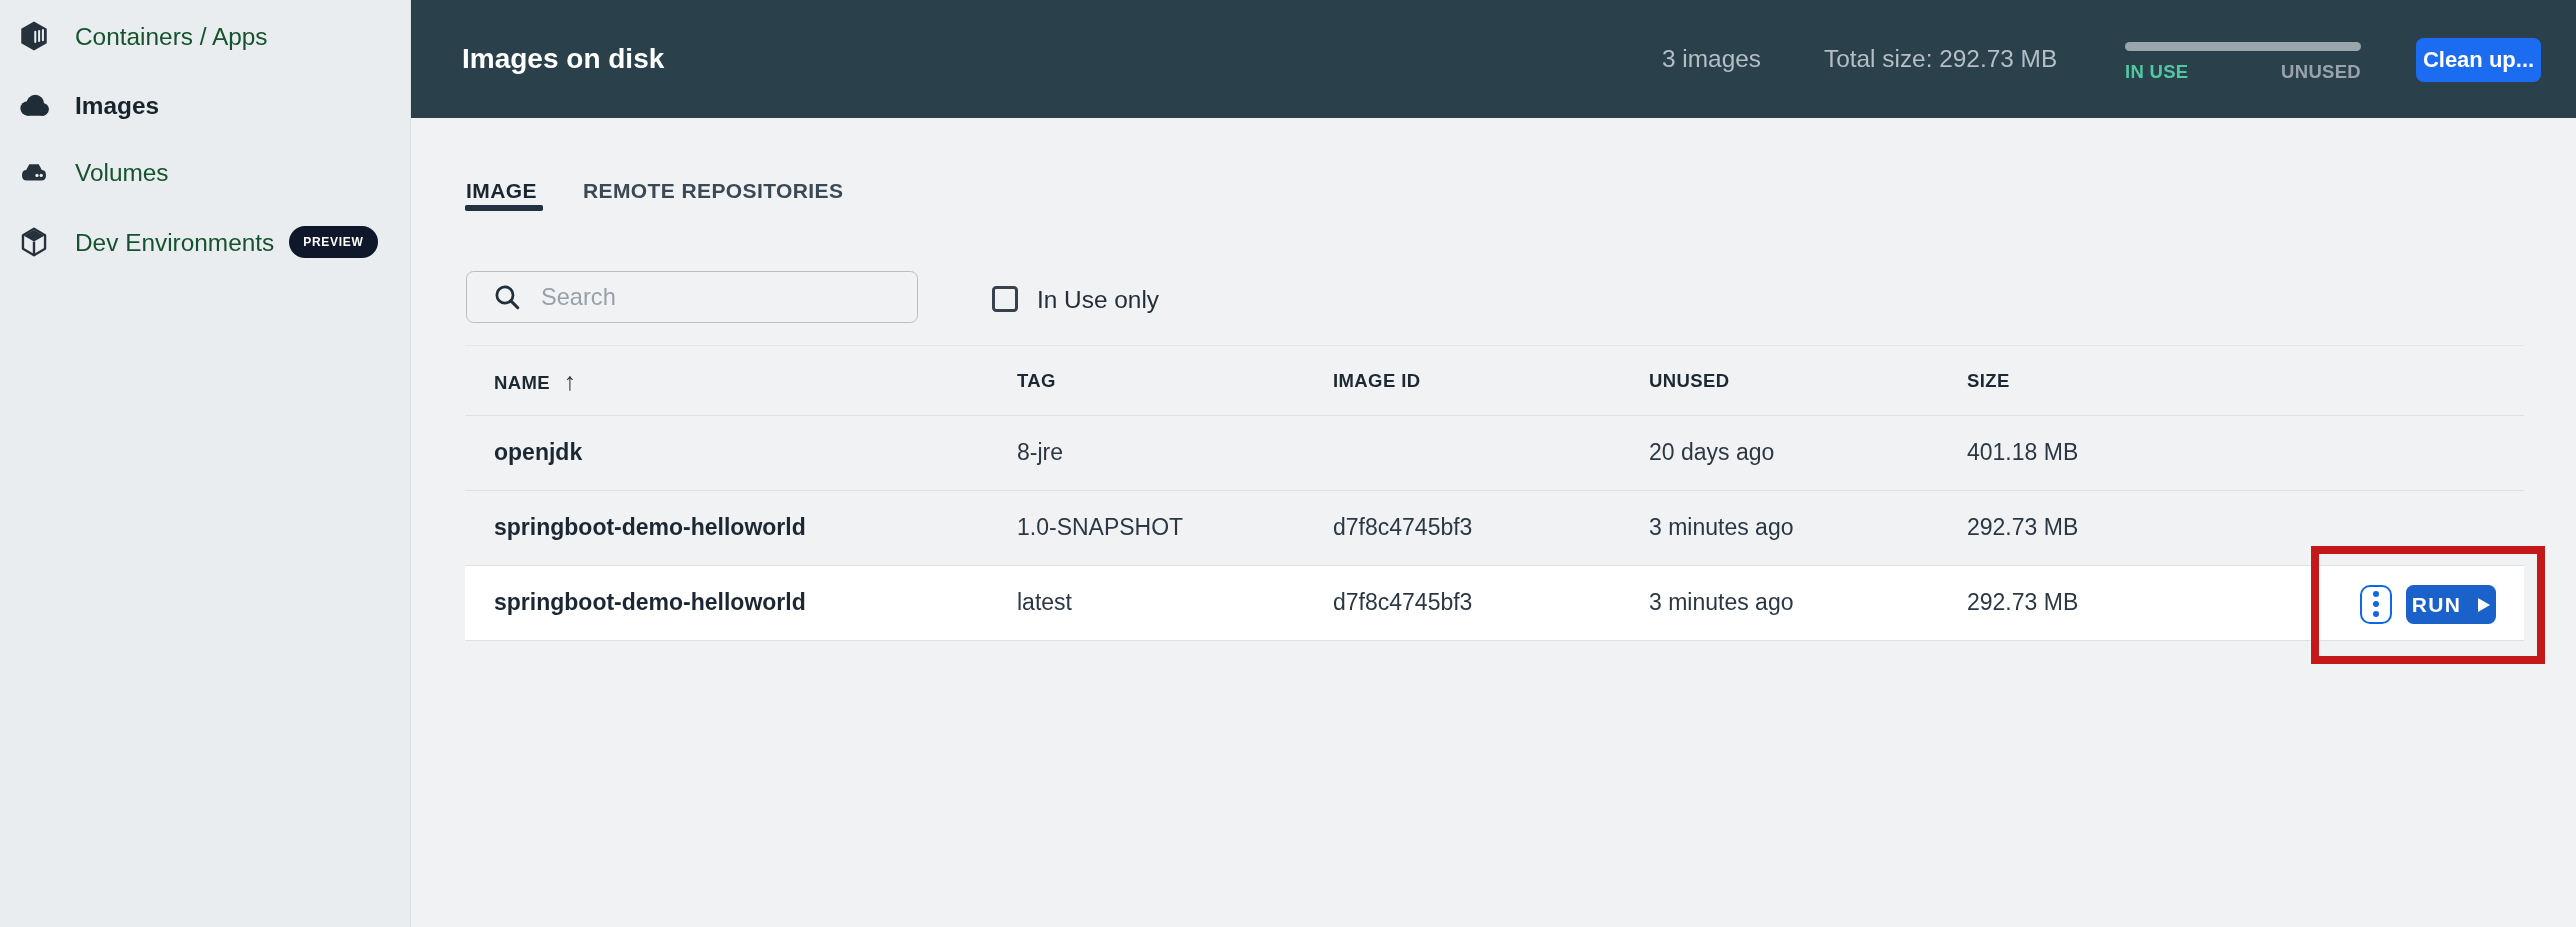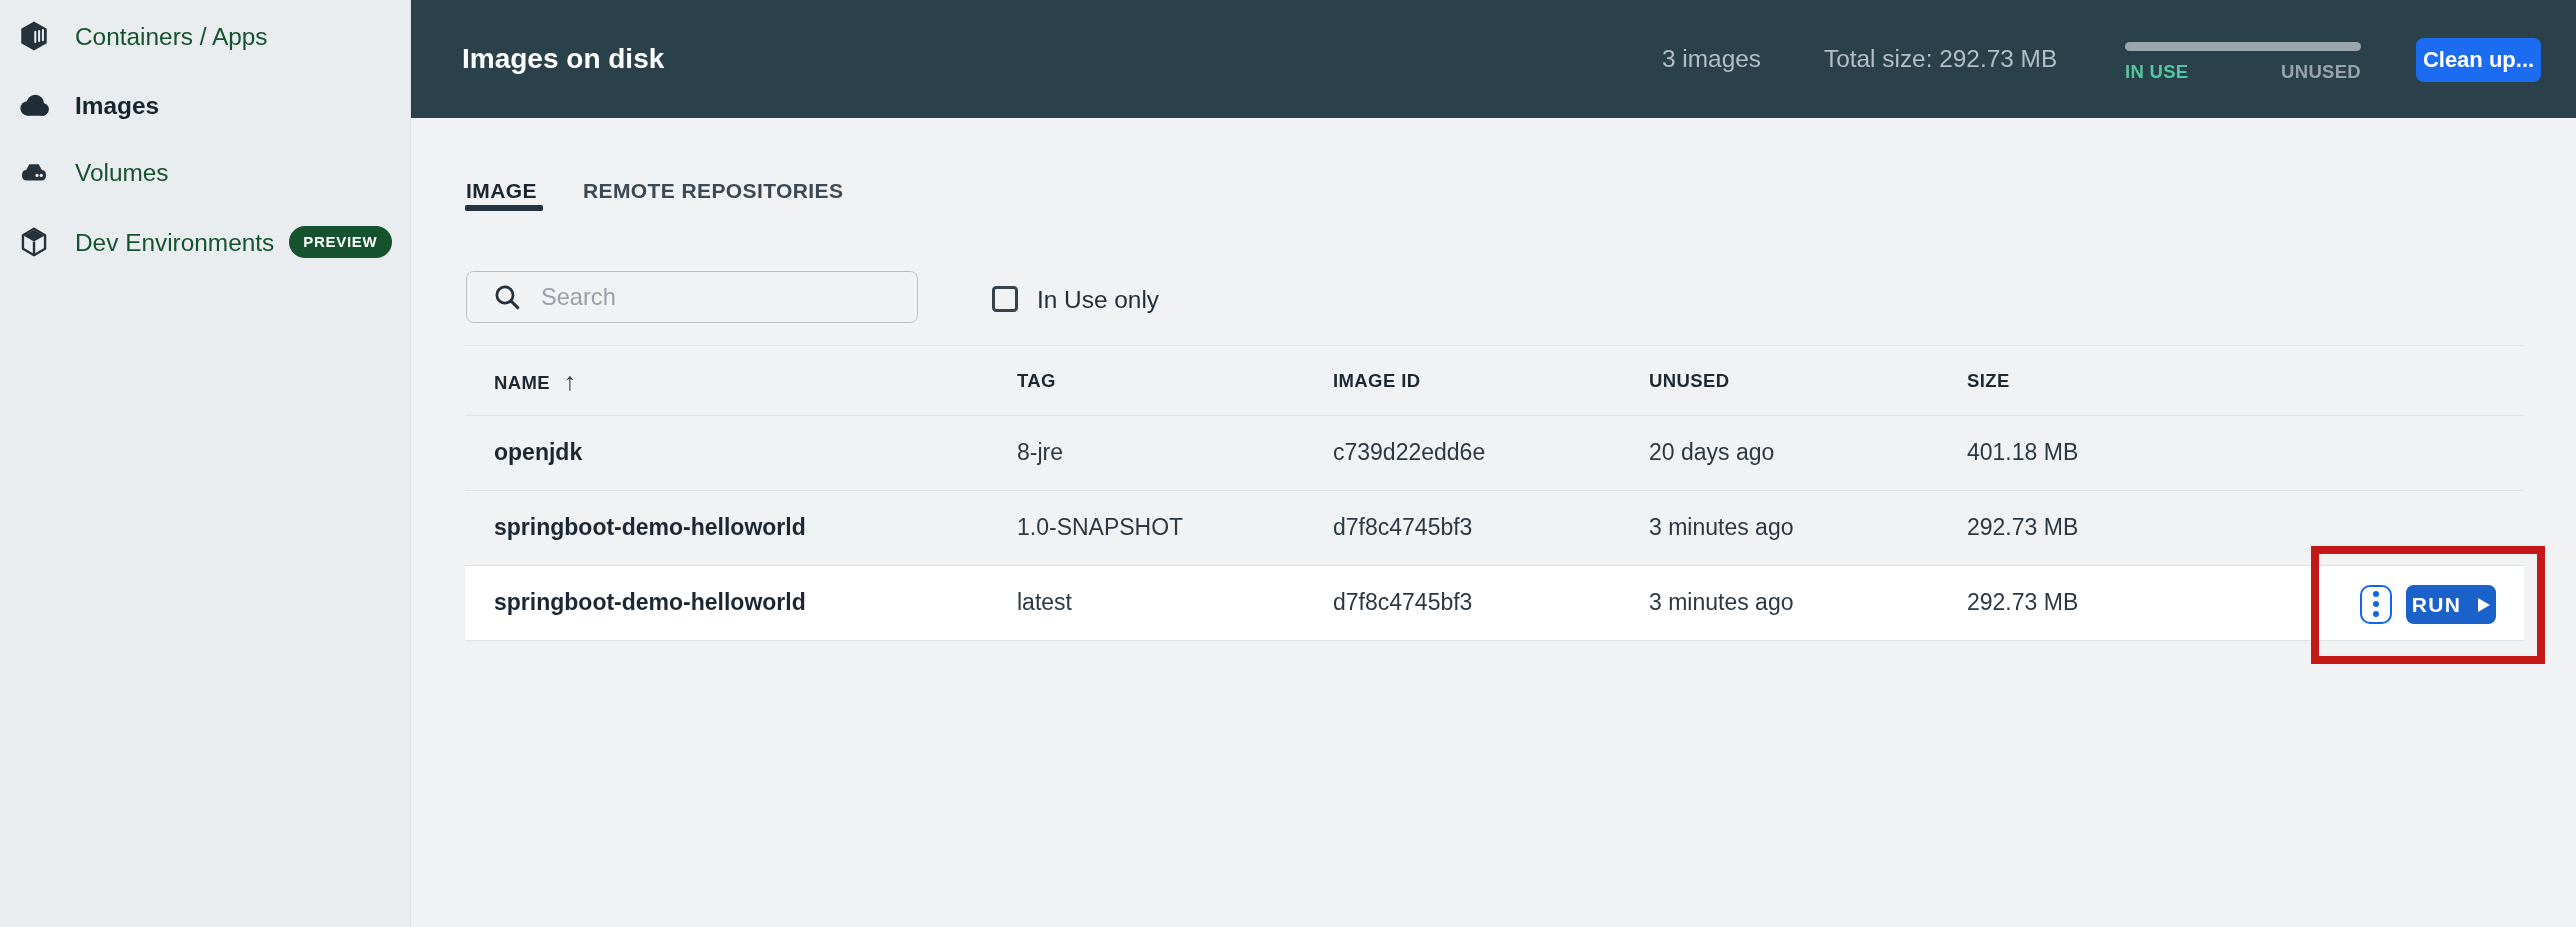--- a/index.html
+++ b/index.html
@@ -9,21 +9,21 @@
 
   
   .sidebar { position:absolute; left:0; top:0; width:411px; height:928px;
              background:#e9edef; border-right:0.8px solid #dcdfe2; z-index:3; }
   .side-item { position:absolute; left:0; width:411px; height:51px; cursor:pointer; }
   .side-icon { position:absolute; left:17px; top:8.4px; width:34px; height:34px; }
   .side-label { position:absolute; left:75px; top:0; height:51px; line-height:51px;
                 font-size:24.4px; color:#14532d; white-space:nowrap; }
   .side-item.selected .side-label { font-weight:700; color:#17242e; }
   .badge { position:absolute; left:289px; top:9.3px; height:32px; padding:0 14.3px;
-           background:#14532d; border-radius:16px; color:#ffffff; font-size:15px;
+           background:#0f172a; border-radius:16px; color:#ffffff; font-size:12px;
            font-weight:700; letter-spacing:0.7px; line-height:32px; }
 
   
   .headerbar { position:absolute; left:411px; top:0; width:2419px; height:118px;
                background:#2a414c; z-index:2; }
   .page-title { position:absolute; left:51px; top:0; height:118px; line-height:118px;
                 color:#ffffff; font-size:28px; font-weight:600; }
   .hstat { position:absolute; top:45px; font-size:24.4px; color:#b4bec5; white-space:nowrap; }
   .stat-count { left:1251px; }
   .stat-size  { left:1413px; }
@@ -190,21 +190,20 @@
     </div>
     <div class="th col-tag">TAG</div>
     <div class="th col-id">IMAGE ID</div>
     <div class="th col-created">UNUSED</div>
     <div class="th col-size">SIZE</div>
   </div>
 
   <div class="row row-1">
     <div class="td td-name col-name">openjdk</div>
     <div class="td col-tag">8-jre</div>
-    <div class="td col-id">c739d22edd6e</div>
     <div class="td col-created">20 days ago</div>
     <div class="td col-size">401.18 MB</div>
   </div>
 
   <div class="row row-2">
     <div class="td td-name col-name">springboot-demo-helloworld</div>
     <div class="td col-tag">1.0-SNAPSHOT</div>
     <div class="td col-id">d7f8c4745bf3</div>
     <div class="td col-created">3 minutes ago</div>
     <div class="td col-size">292.73 MB</div>

